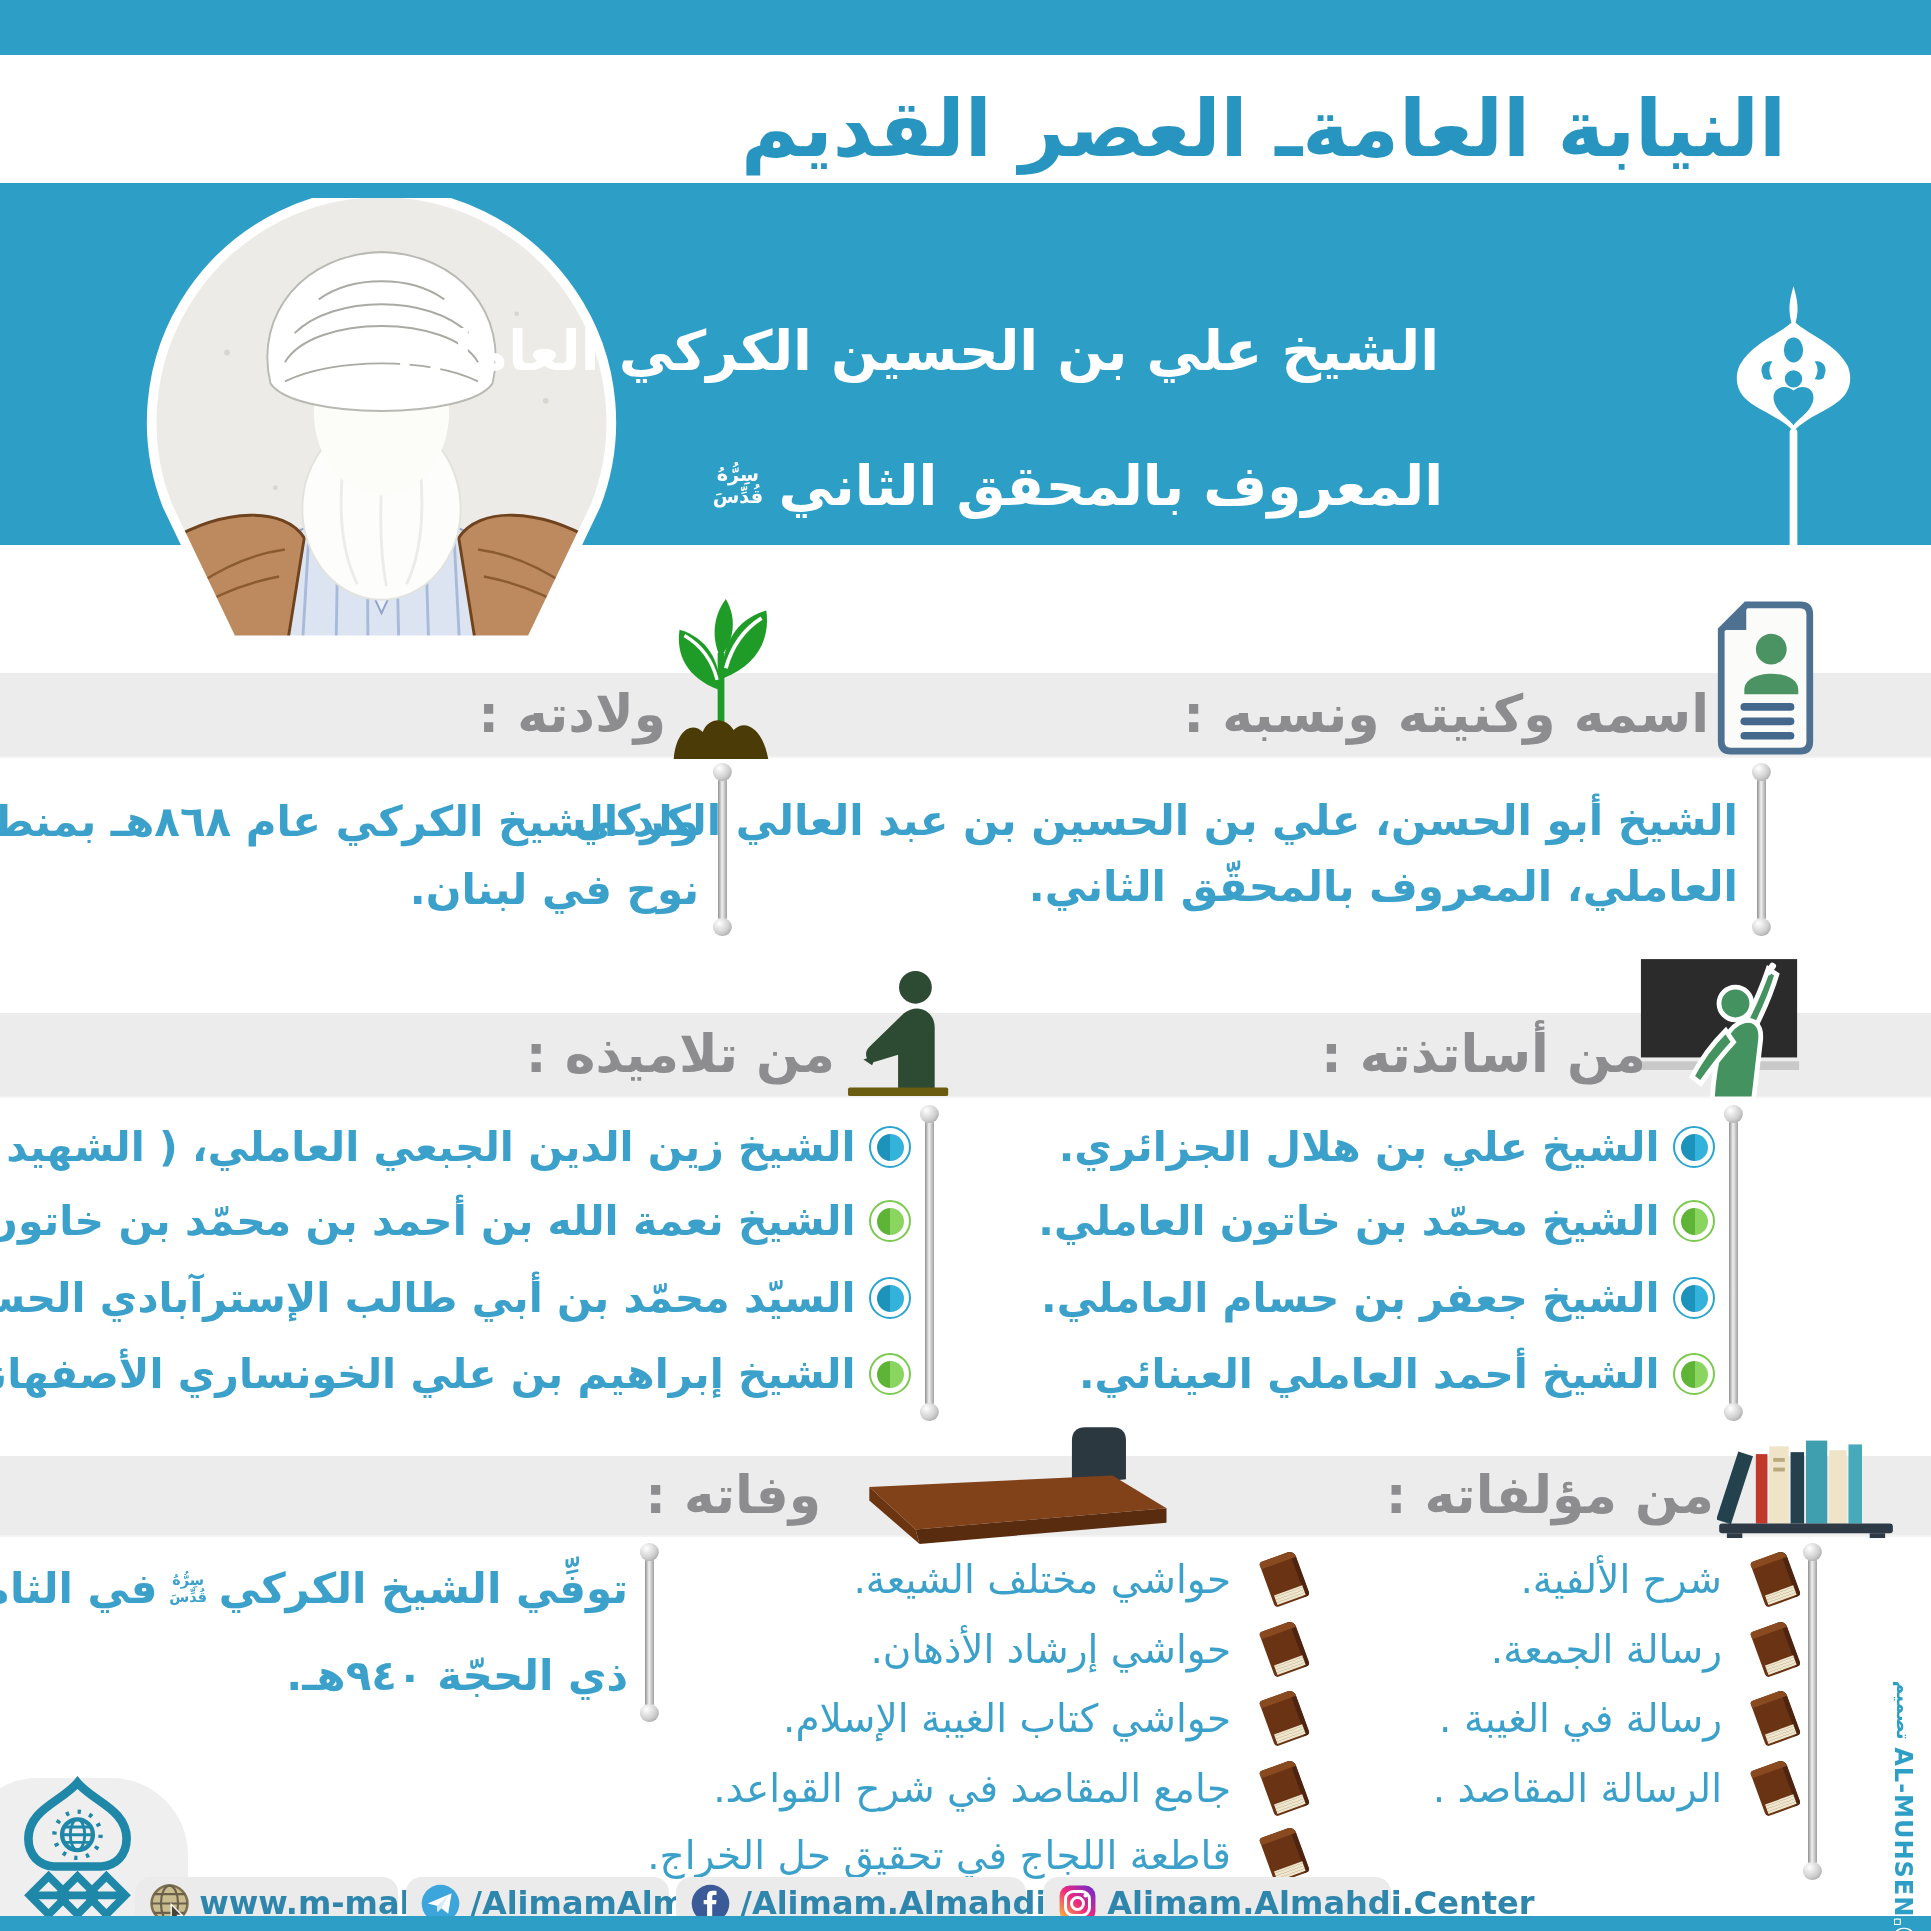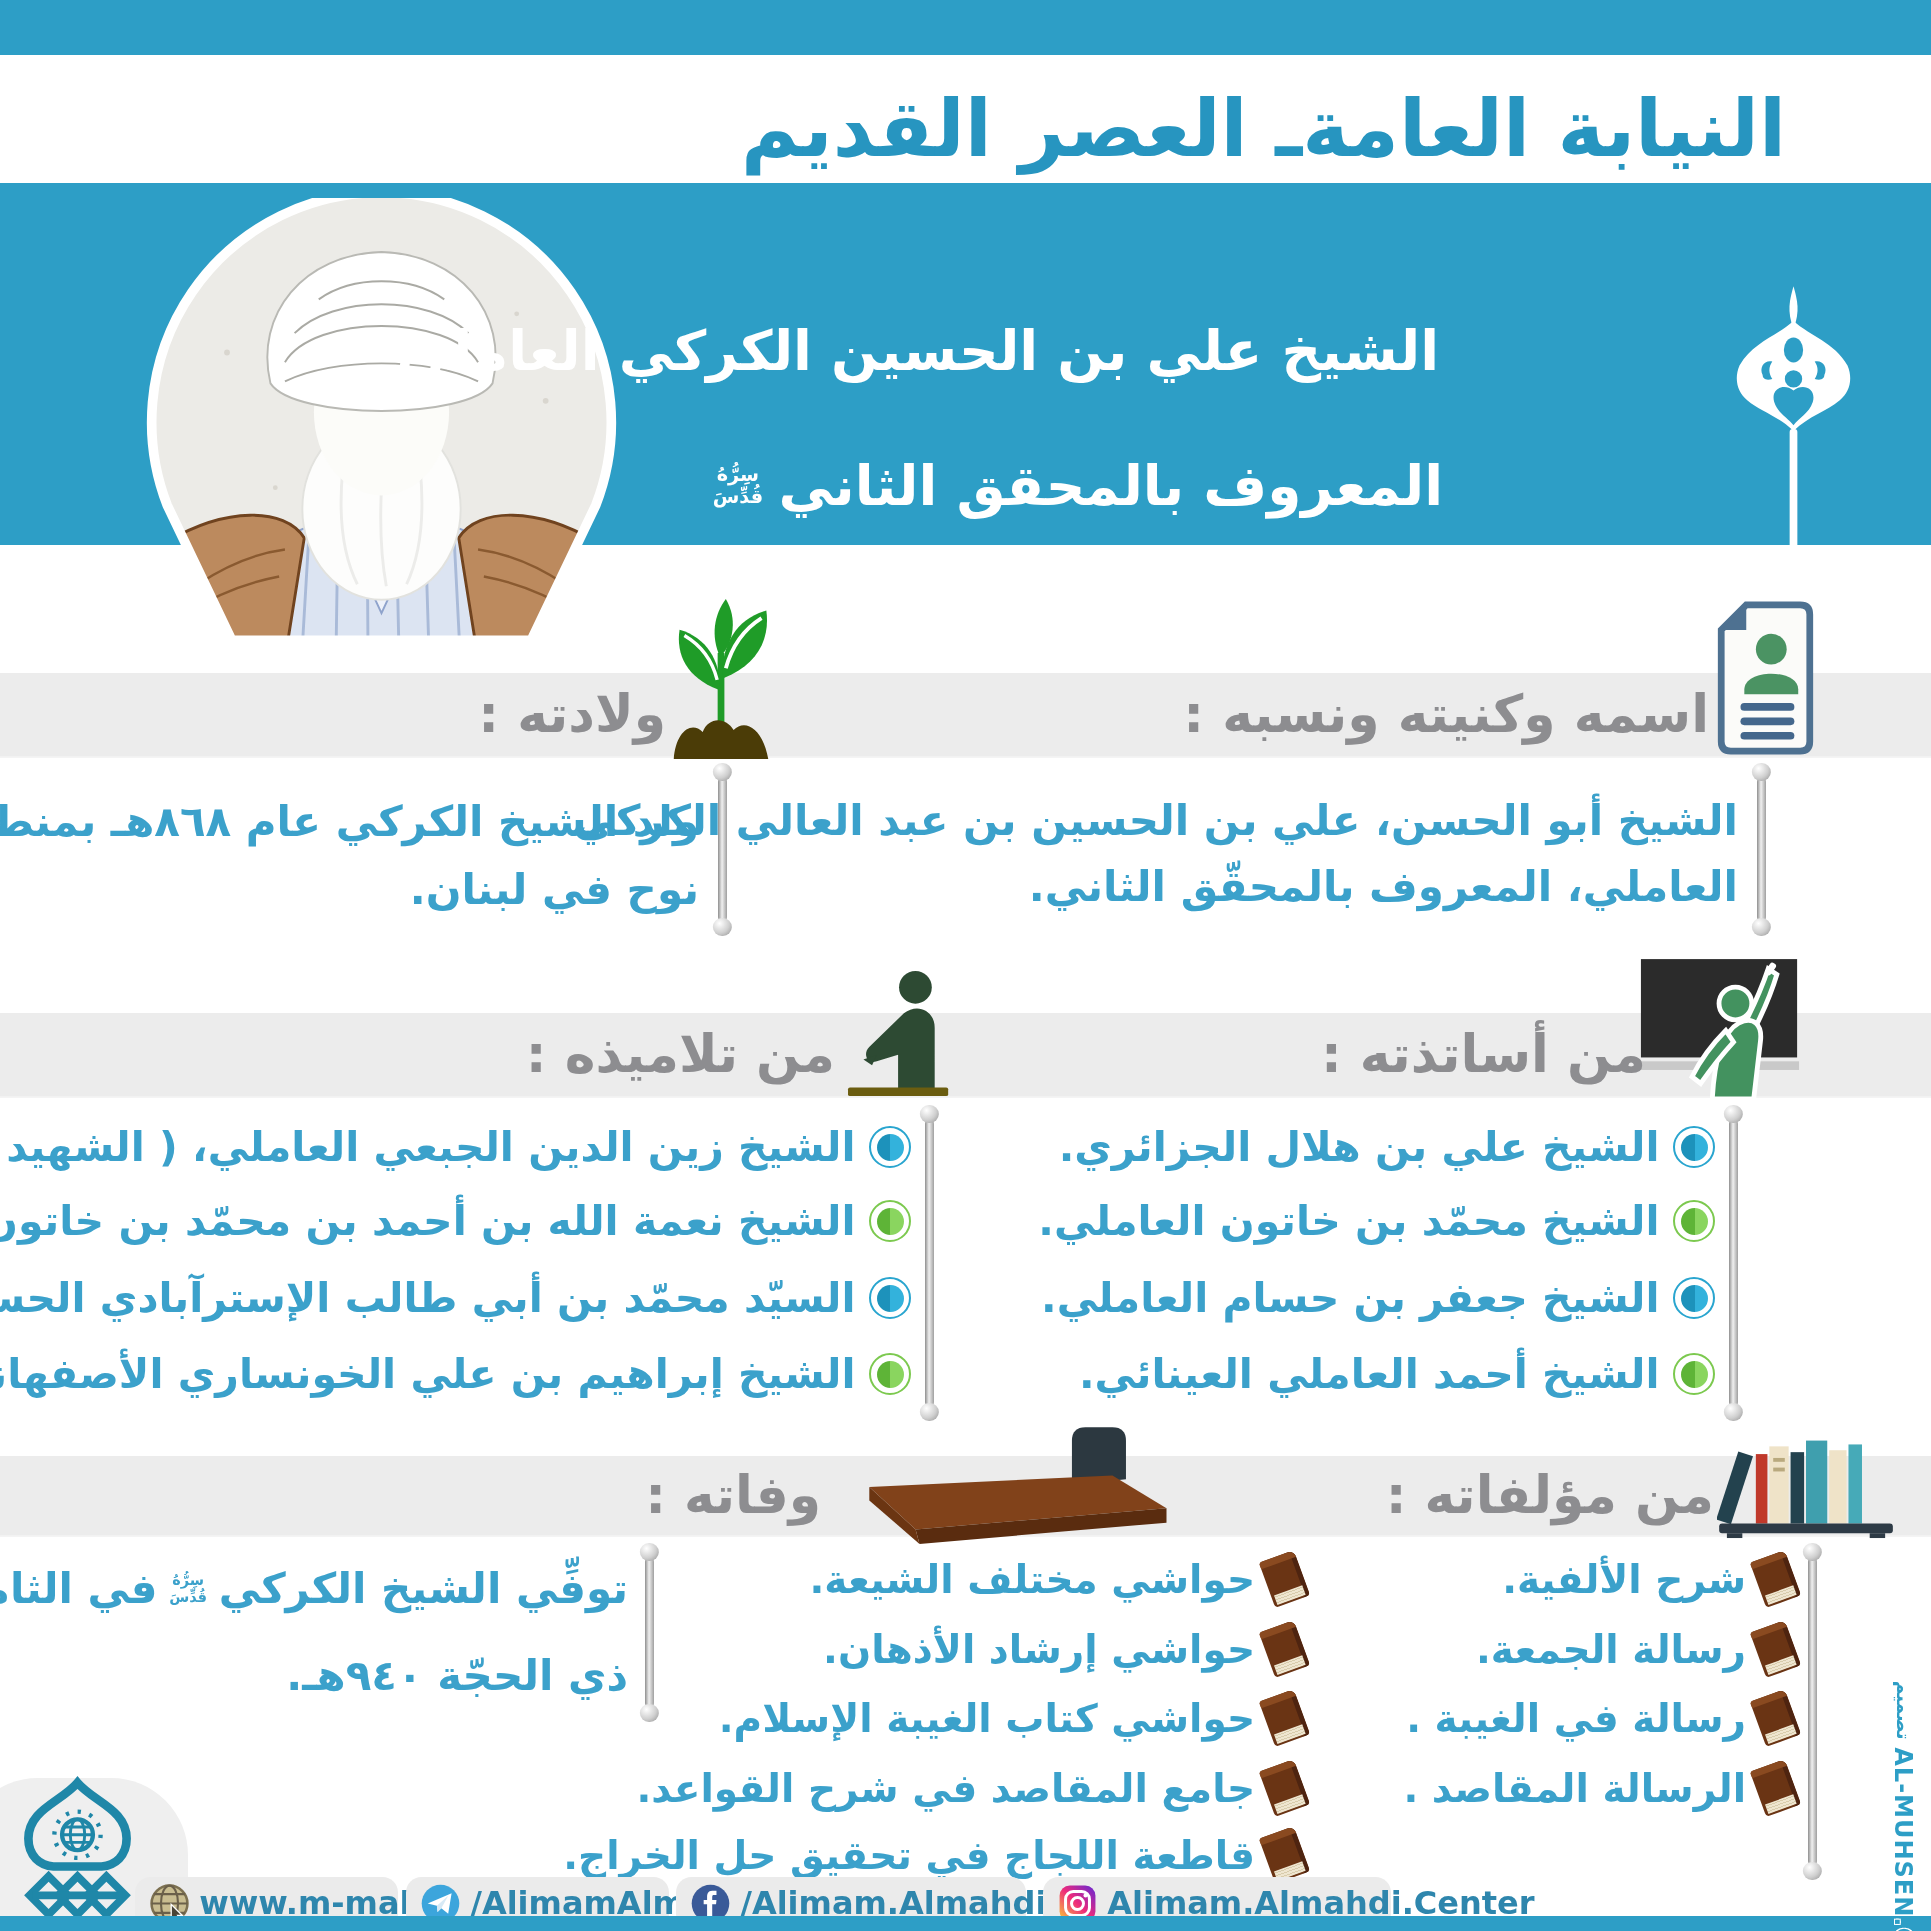--- a/index.html
+++ b/index.html
@@ -79,22 +79,22 @@
     display:flex;align-items:center;justify-content:center;background:#fff;}
   .bullet i{display:block;width:27px;height:27px;border-radius:50%;}
   .b-blue{border-color:#29a5cf}
   .b-blue i{background:linear-gradient(90deg,#1d92bb 50%,#33b2dc 50%);}
   .b-green{border-color:#7cc94f}
   .b-green i{background:linear-gradient(90deg,#5eb437 50%,#8ad55f 50%);}
   .t-row{right:216px}
   .s-row{right:1020px}
   .r1{top:1123px}.r2{top:1197px}.r3{top:1274px}.r4{top:1350px}
 
-  .wrow{position:absolute;display:flex;direction:rtl;align-items:center;gap:11px;
-    color:var(--text-blue);font-weight:bold;font-size:39px;white-space:nowrap;}
+  .wrow{position:absolute;display:flex;direction:rtl;align-items:center;gap:35px;
+    color:var(--text-blue);font-weight:normal;font-size:39px;white-space:nowrap;}
   .w-right{right:137px}
   .w-mid{right:628px}
   .w1{top:1555px}.w2{top:1625px}.w3{top:1694px}.w4{top:1764px}.w5{top:1831px}
   .book{flex:none;position:relative;width:37px;height:48px;background:#6a3414;
     border-radius:2.9px 6.8px 3.9px 3.9px;transform:rotate(-20deg);box-shadow:inset -4.8px 0 0 #4e2410;}
   .book::before{content:"";position:absolute;left:2.9px;right:3.9px;bottom:1.9px;height:9.7px;
     background:repeating-linear-gradient(0deg,#efe6d0 0 1.9px,#d8ccac 1.9px 2.9px);}
   .book::after{content:"";position:absolute;left:0;right:0;top:0;height:6.8px;background:#8a4a20;
     border-radius:2.9px 6.8px 0 0;}
 

